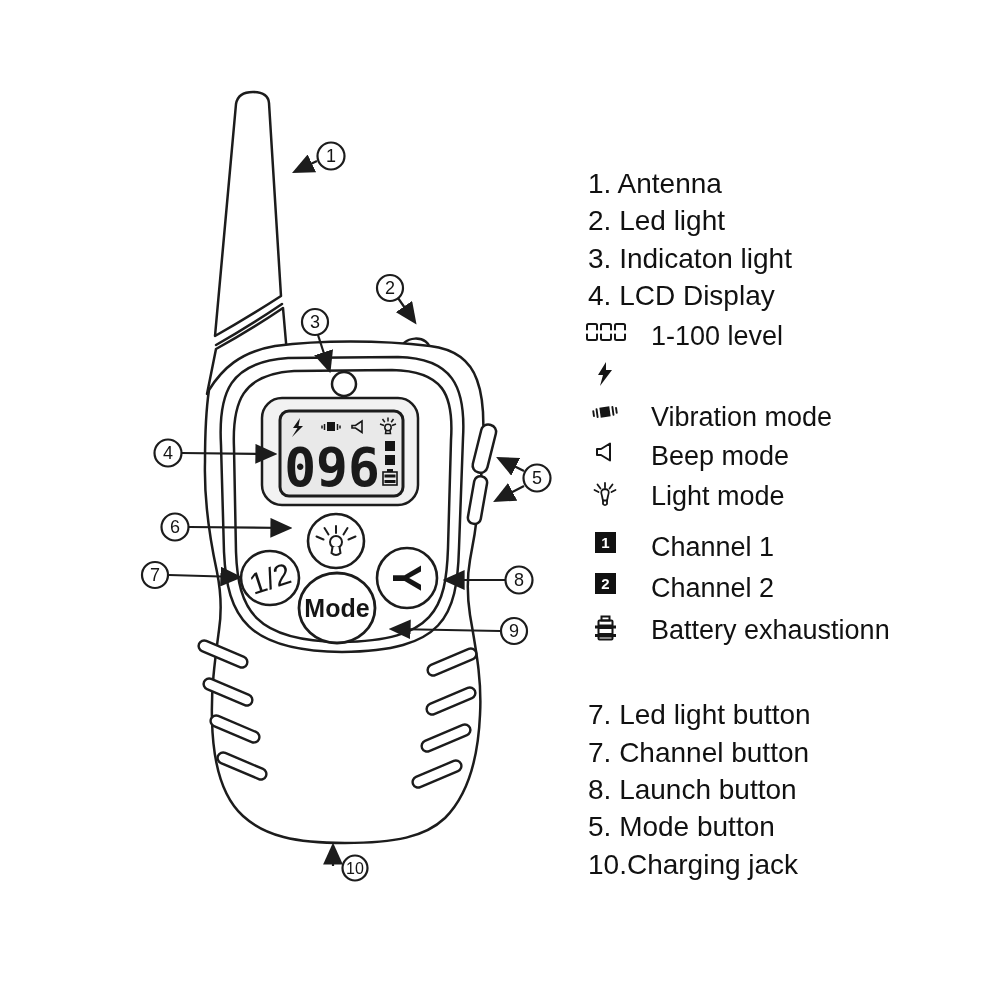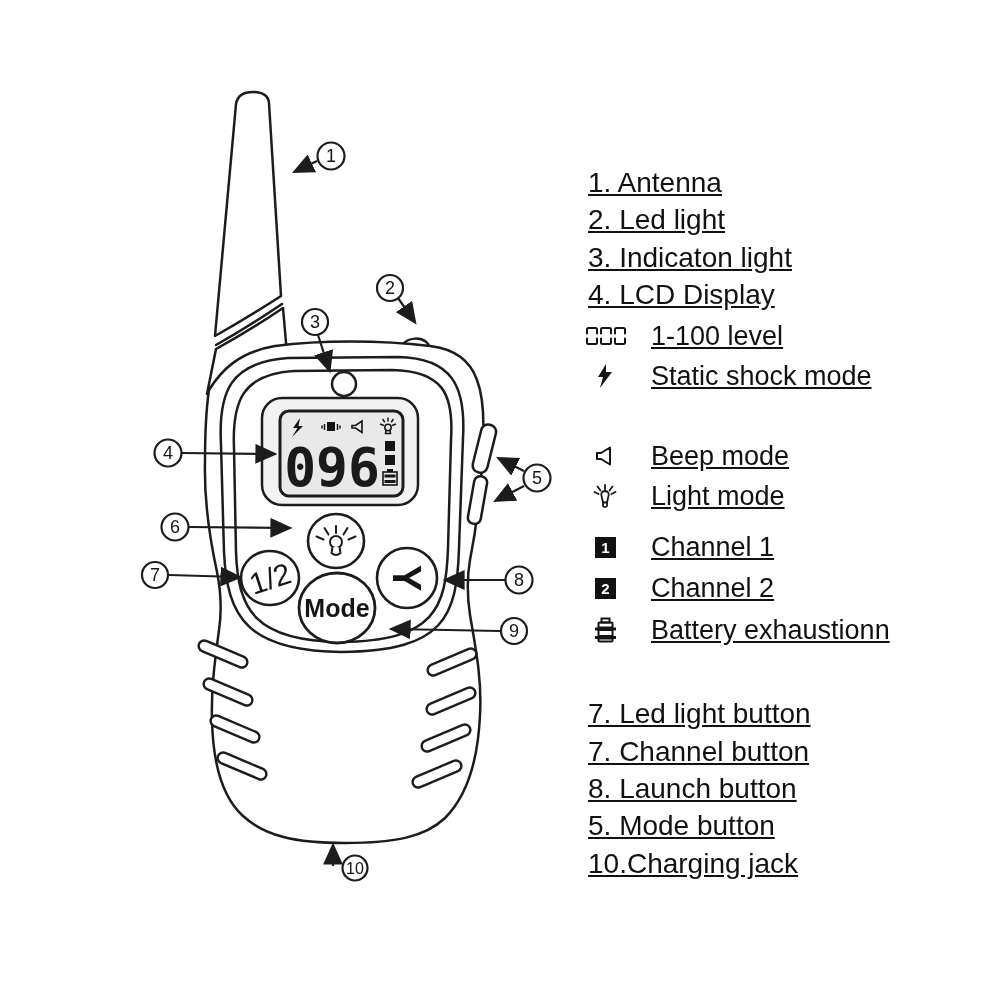--- a/index.html
+++ b/index.html
@@ -1,19 +1,19 @@
 <!DOCTYPE html>
 <html><head>
 <meta charset="utf-8">
 <style>
   html,body{margin:0;padding:0;background:#fff;}
   .canvas{position:relative;width:999px;height:999px;background:#ffffff;overflow:hidden;
           font-family:"Liberation Sans",sans-serif;color:#111;}
   .device-svg{position:absolute;left:0;top:0;}
-  .row{position:absolute;display:flex;align-items:center;height:30px;white-space:nowrap;text-decoration:underline;}
+  .row{position:absolute;display:flex;align-items:flex-start;height:30px;white-space:nowrap;}
   .row.t{left:588px;font-size:28px;}
   .row.i{left:582px;font-size:27px;}
   .row .ic{width:46px;display:flex;justify-content:center;align-items:center;}
   .row .lbl{margin-left:23px;}
   svg text{user-select:none;}
 </style>
 </head>
 <body>
 
 <div class="canvas">
@@ -212,23 +212,36 @@
       </span>
     <span class="lbl">1-100 level</span>
     </div>
 
   <div class="row i" style="top:361px">
     <span class="ic">
       <svg width="20" height="26" viewBox="0 0 20 26">
         <path d="M 11,1 L 3,14 L 8,14 L 5,25 L 17,9 L 11,9 Z" fill="#151515"></path>
       </svg>
       </span>
-    <span class="lbl">Static shock mode</span>
-    </div>
-
+    </div>
+
+  <div class="row i" style="top:402px">
+    <span class="ic">
+      <svg width="34" height="20" viewBox="0 0 34 20">
+        <g transform="rotate(-8 17 10)" stroke="#151515" stroke-width="1.9" stroke-linecap="round">
+          <rect x="12" y="5" width="10" height="10" fill="#151515" stroke="none"></rect>
+          <line x1="9" y1="6" x2="9" y2="14"></line>
+          <line x1="5.5" y1="7.5" x2="5.5" y2="12.5"></line>
+          <line x1="25" y1="6" x2="25" y2="14"></line>
+          <line x1="28.5" y1="7.5" x2="28.5" y2="12.5"></line>
+        </g>
+      </svg>
+      </span>
+    <span class="lbl">Vibration mode</span>
+    </div>
 
   <div class="row i" style="top:441px">
     <span class="ic">
       <svg width="22" height="22" viewBox="0 0 22 22">
         <path d="M 3,8 L 7,8 L 16,2.5 L 16,19.5 L 7,14 L 3,14 Z" fill="none" stroke="#151515" stroke-width="2" stroke-linejoin="round"></path>
       </svg>
       </span>
     <span class="lbl">Beep mode</span>
     </div>
 

